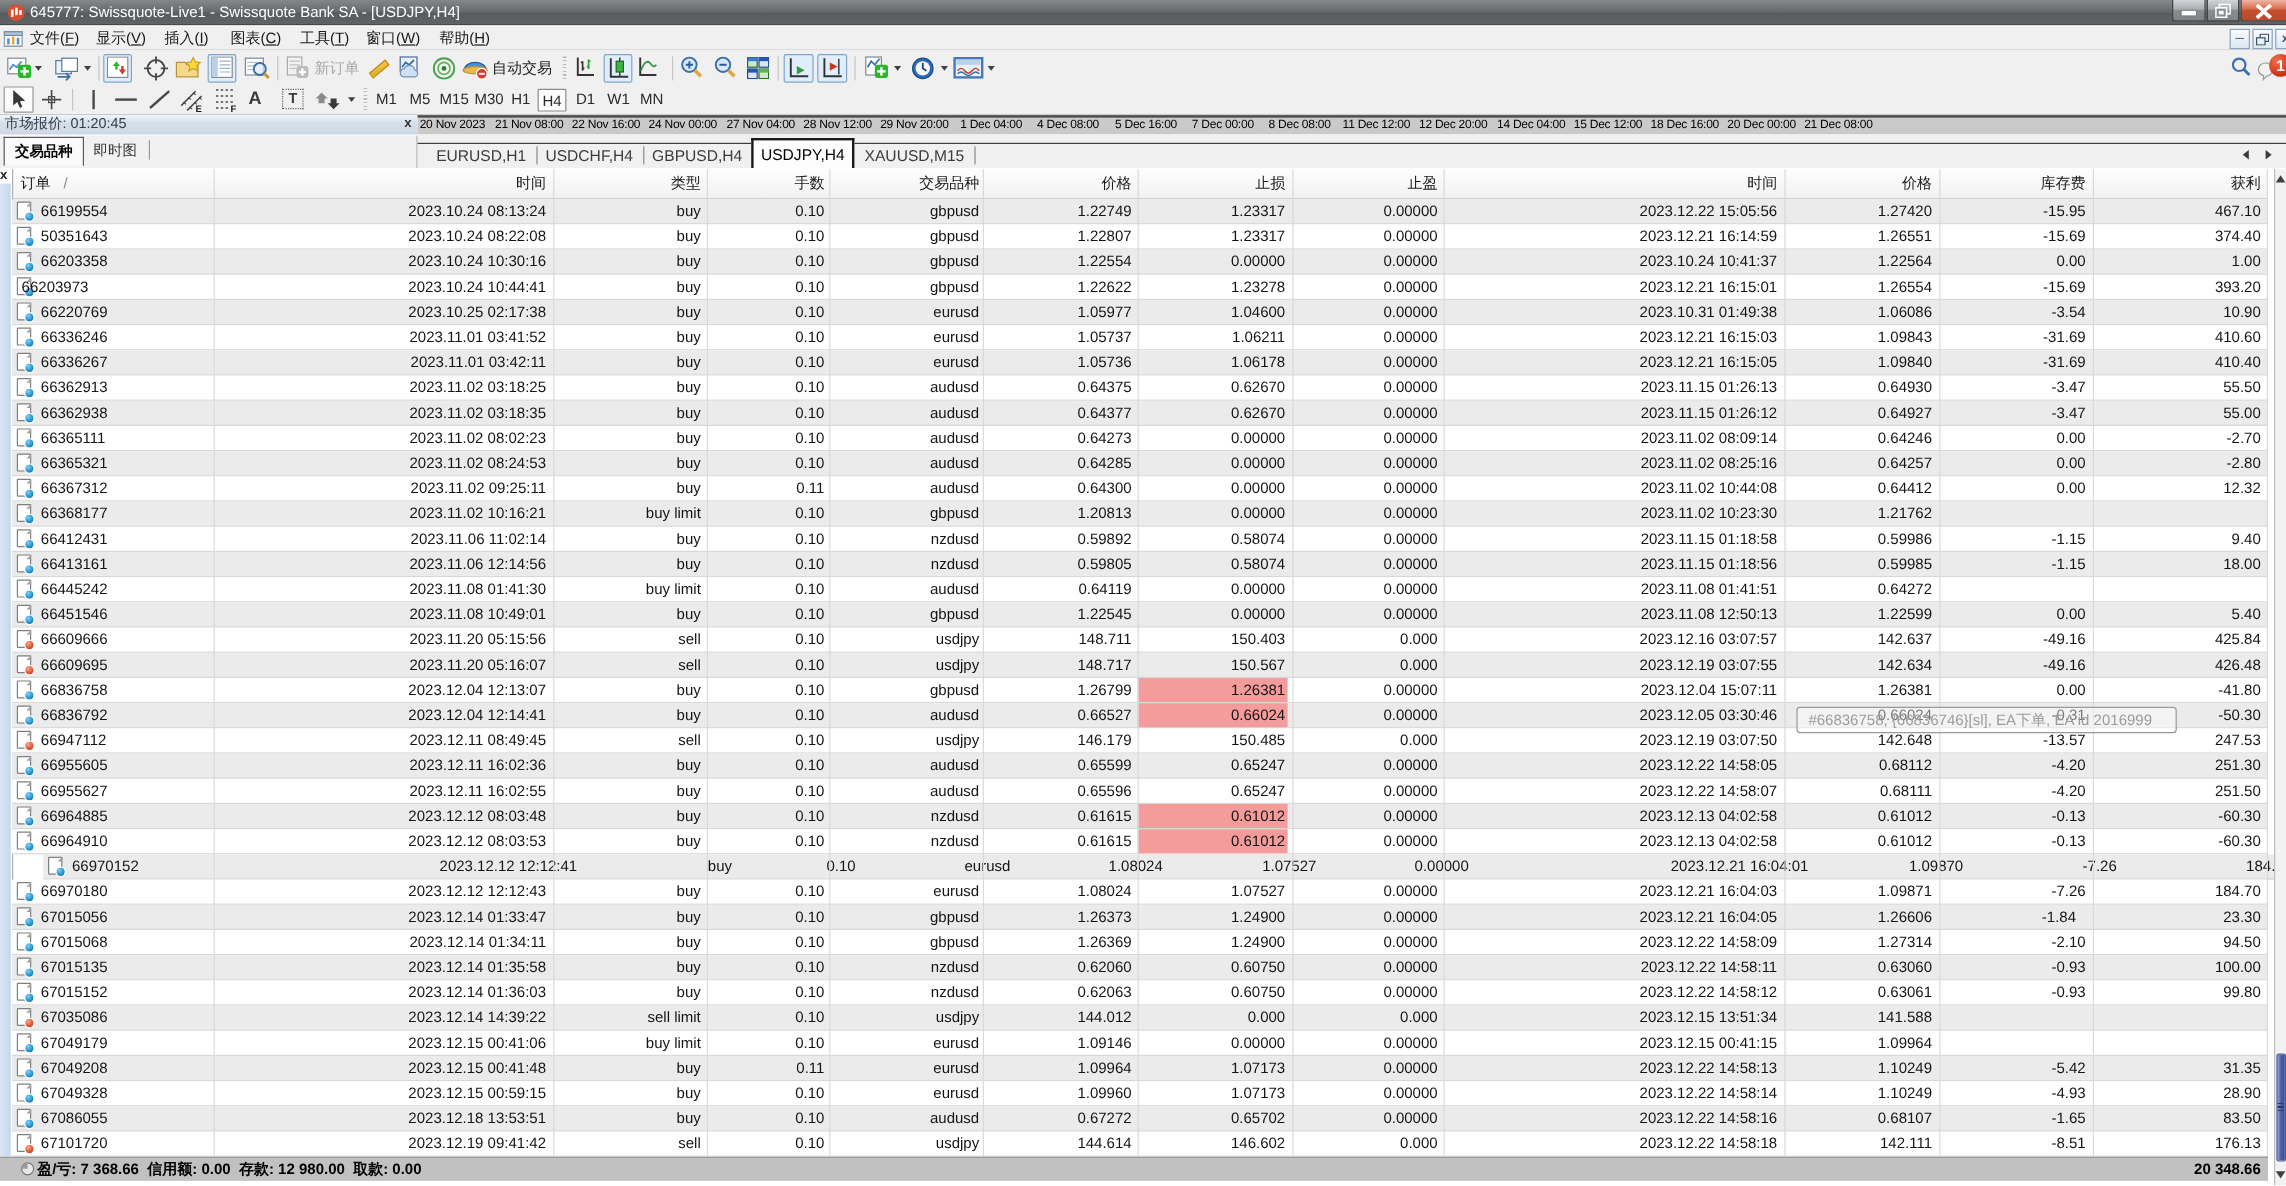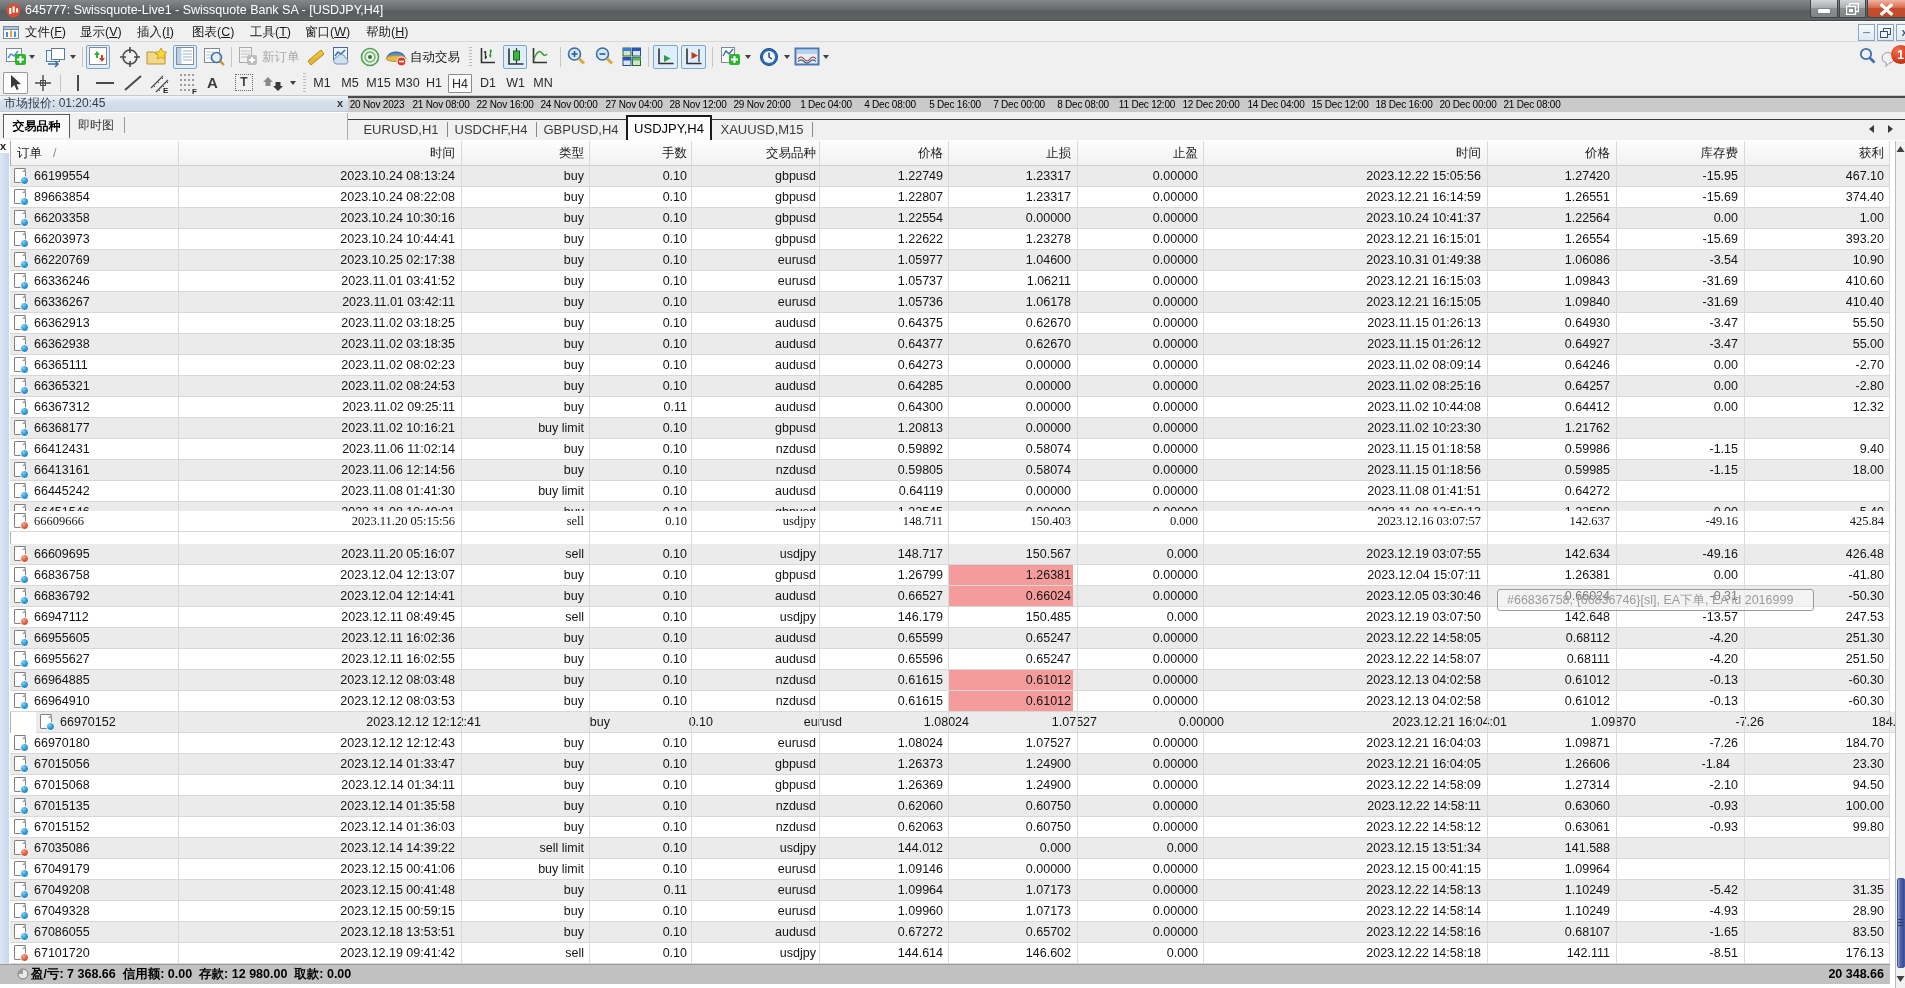--- a/index.html
+++ b/index.html
@@ -363,21 +363,21 @@
       <div class="cell" style="right:819px;">1.23317</div>
       <div class="cell" style="right:692px;">0.00000</div>
       <div class="cell" style="right:409px;">2023.12.22 15:05:56</div>
       <div class="cell" style="right:280px;">1.27420</div>
       <div class="cell" style="right:152px;">-15.95</div>
       <div class="cell" style="right:6px;">467.10</div>
     </div>
     <div class="abs row rw" style="top:187px;">
       <div class="icon"></div>
       <div class="dot dotb"></div>
-      <div class="cell" style="left:24px;">89663854</div>
+      <div class="cell" style="left:24px;">50351643</div>
       <div class="cell" style="right:1435px;">2023.10.24 08:22:08</div>
       <div class="cell" style="right:1306px;">buy</div>
       <div class="cell" style="right:1203px;">0.10</div>
       <div class="cell" style="right:1074px;">gbpusd</div>
       <div class="cell" style="right:947px;">1.22807</div>
       <div class="cell" style="right:819px;">1.23317</div>
       <div class="cell" style="right:692px;">0.00000</div>
       <div class="cell" style="right:409px;">2023.12.21 16:14:59</div>
       <div class="cell" style="right:280px;">1.26551</div>
       <div class="cell" style="right:152px;">-15.69</div>
@@ -395,21 +395,21 @@
       <div class="cell" style="right:819px;">0.00000</div>
       <div class="cell" style="right:692px;">0.00000</div>
       <div class="cell" style="right:409px;">2023.10.24 10:41:37</div>
       <div class="cell" style="right:280px;">1.22564</div>
       <div class="cell" style="right:152px;">0.00</div>
       <div class="cell" style="right:6px;">1.00</div>
     </div>
     <div class="abs row rw" style="top:229px;">
       <div class="icon"></div>
       <div class="dot dotb"></div>
-      <div class="cell" style="left:24px;">66203973</div>
+      <div class="cell" style="left:8px;">66203973</div>
       <div class="cell" style="right:1435px;">2023.10.24 10:44:41</div>
       <div class="cell" style="right:1306px;">buy</div>
       <div class="cell" style="right:1203px;">0.10</div>
       <div class="cell" style="right:1074px;">gbpusd</div>
       <div class="cell" style="right:947px;">1.22622</div>
       <div class="cell" style="right:819px;">1.23278</div>
       <div class="cell" style="right:692px;">0.00000</div>
       <div class="cell" style="right:409px;">2023.12.21 16:15:01</div>
       <div class="cell" style="right:280px;">1.26554</div>
       <div class="cell" style="right:152px;">-15.69</div>
@@ -612,21 +612,21 @@
       <div class="cell" style="right:1203px;">0.10</div>
       <div class="cell" style="right:1074px;">gbpusd</div>
       <div class="cell" style="right:947px;">1.22545</div>
       <div class="cell" style="right:819px;">0.00000</div>
       <div class="cell" style="right:692px;">0.00000</div>
       <div class="cell" style="right:409px;">2023.11.08 12:50:13</div>
       <div class="cell" style="right:280px;">1.22599</div>
       <div class="cell" style="right:152px;">0.00</div>
       <div class="cell" style="right:6px;">5.40</div>
     </div>
-    <div class="abs row rw" style="top:511px;font-family:Liberation Serif, serif;">
+    <div class="abs row rw" style="top:523px;">
       <div class="icon"></div>
       <div class="dot dotr"></div>
       <div class="cell" style="left:24px;">66609666</div>
       <div class="cell" style="right:1435px;">2023.11.20 05:15:56</div>
       <div class="cell" style="right:1306px;">sell</div>
       <div class="cell" style="right:1203px;">0.10</div>
       <div class="cell" style="right:1074px;">usdjpy</div>
       <div class="cell" style="right:947px;">148.711</div>
       <div class="cell" style="right:819px;">150.403</div>
       <div class="cell" style="right:692px;">0.000</div>

